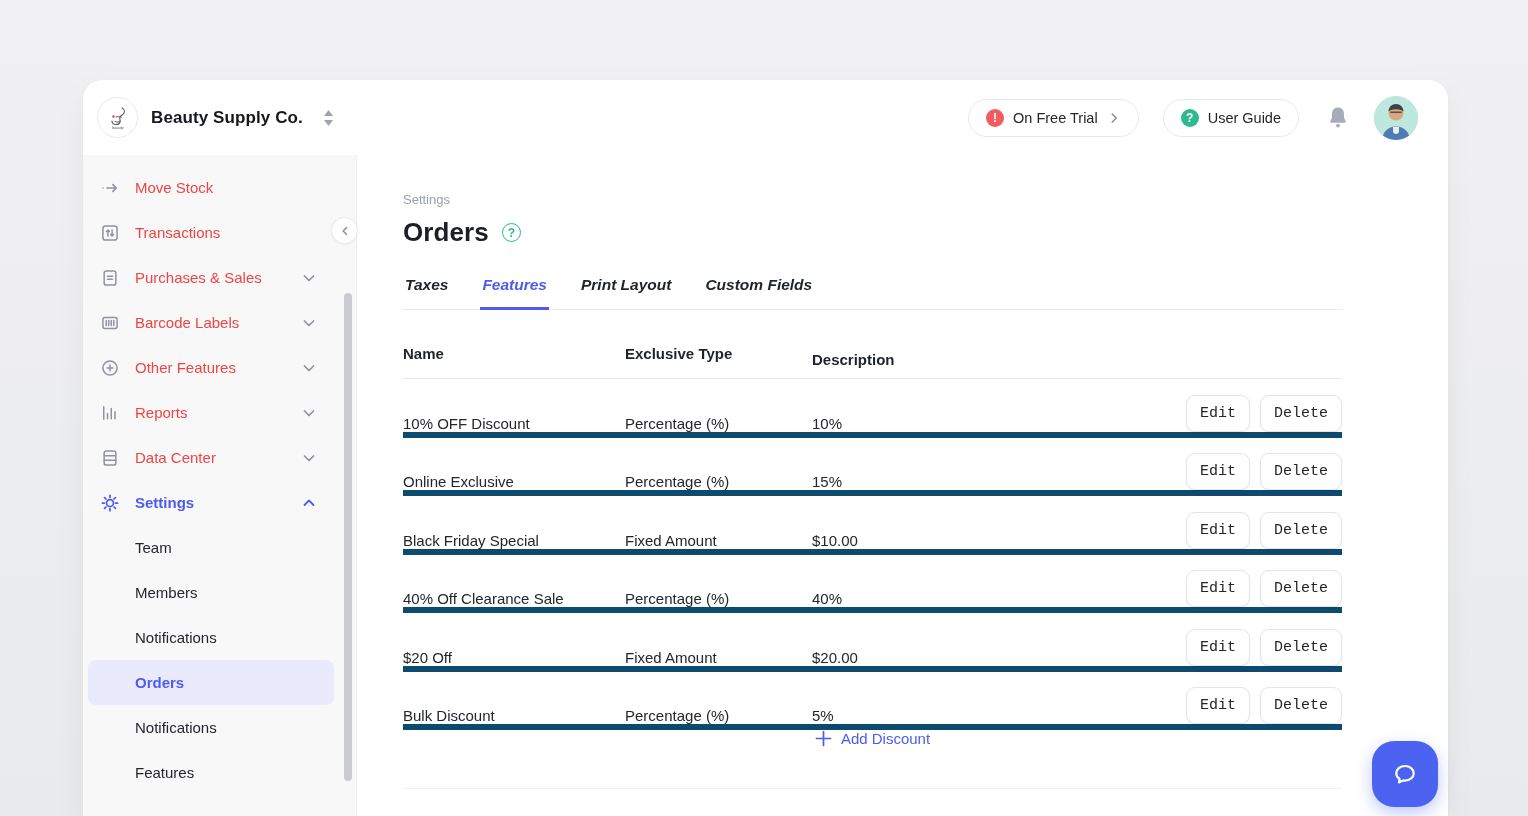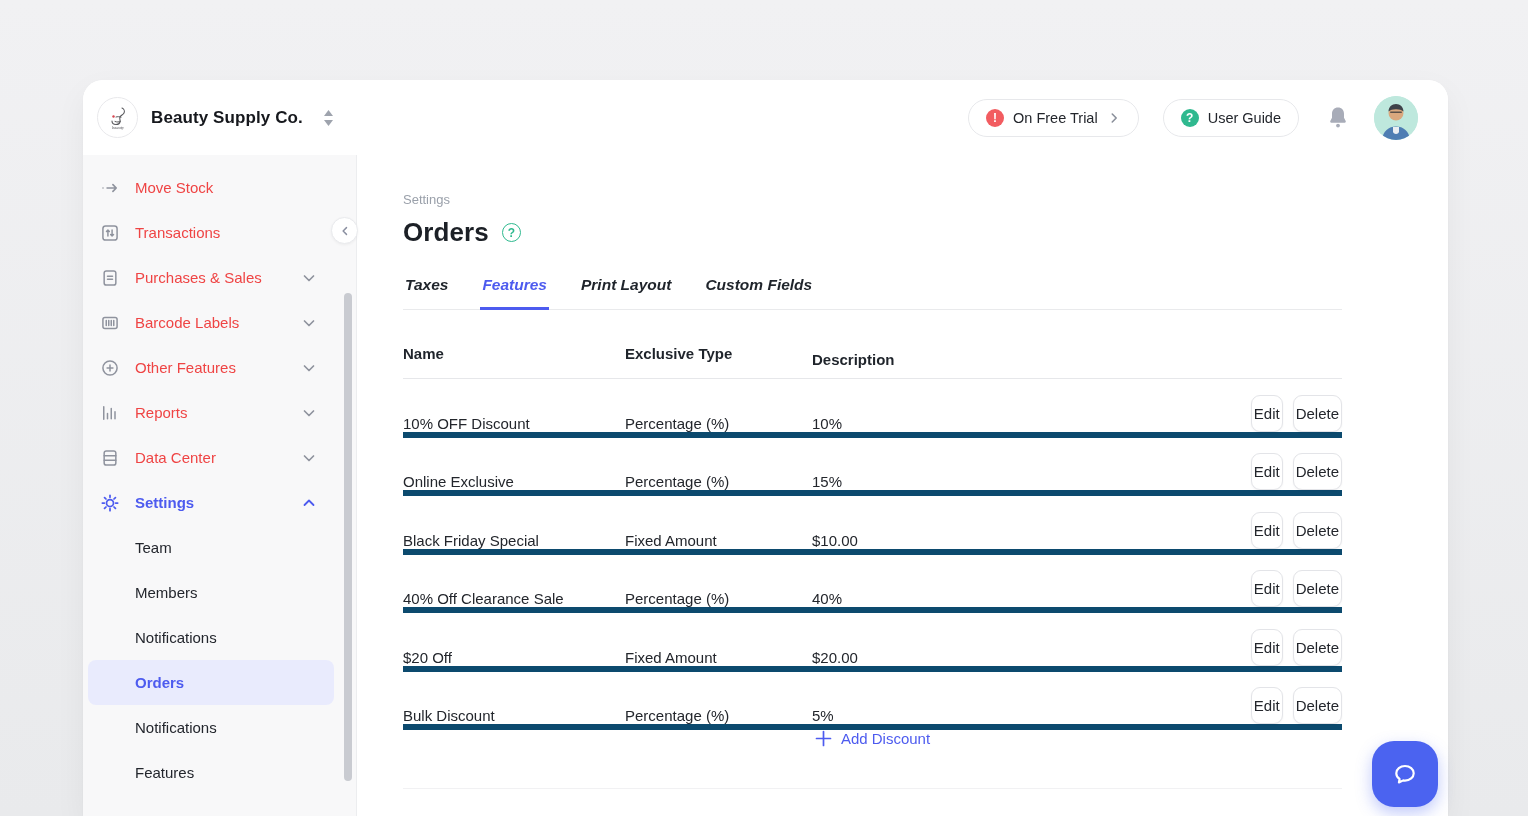--- a/index.html
+++ b/index.html
@@ -75,21 +75,21 @@
   .th { font-size:15px; font-weight:600; color:#1F242B; }
   .col-name { width:222px; flex:0 0 222px; }
   .col-type { width:187px; flex:0 0 187px; }
   .col-desc { flex:1;margin-top:12px; }
 
   .trow { display:flex; align-items:flex-end; height:58.5px; border-bottom:6px solid #0c4a6e; }
   .td { font-size:15px; color:#23262C; }
   .actions { display:flex; gap:10px; }
   .btn { height:37px; background:#fff; border:1px solid #E3E4E8; border-radius:9px;
          box-shadow:0 1px 2px rgba(16,24,40,.05); font-size:15px; color:#23262C;
-         font-family:Liberation Sans, sans-serif; padding:0 2px; cursor:pointer; }
+         font-family:Liberation Mono, monospace; padding:0 13px; cursor:pointer; }
 
   .add-row { height:58.5px; border-bottom:1px solid #F1F1F3; display:flex;
              justify-content:center; gap:9px; cursor:pointer; }
   .add-label { font-size:15px; font-weight:500; color:#4D5BEF; }
 
   .chat-fab { position:absolute; left:1372px; top:741px; width:66px; height:66px;
               border-radius:22px; background:#4B63F0; display:flex; align-items:center;
               justify-content:center; cursor:pointer; z-index:20;
               box-shadow:0 6px 16px rgba(75,99,240,.35); }
 </style>

